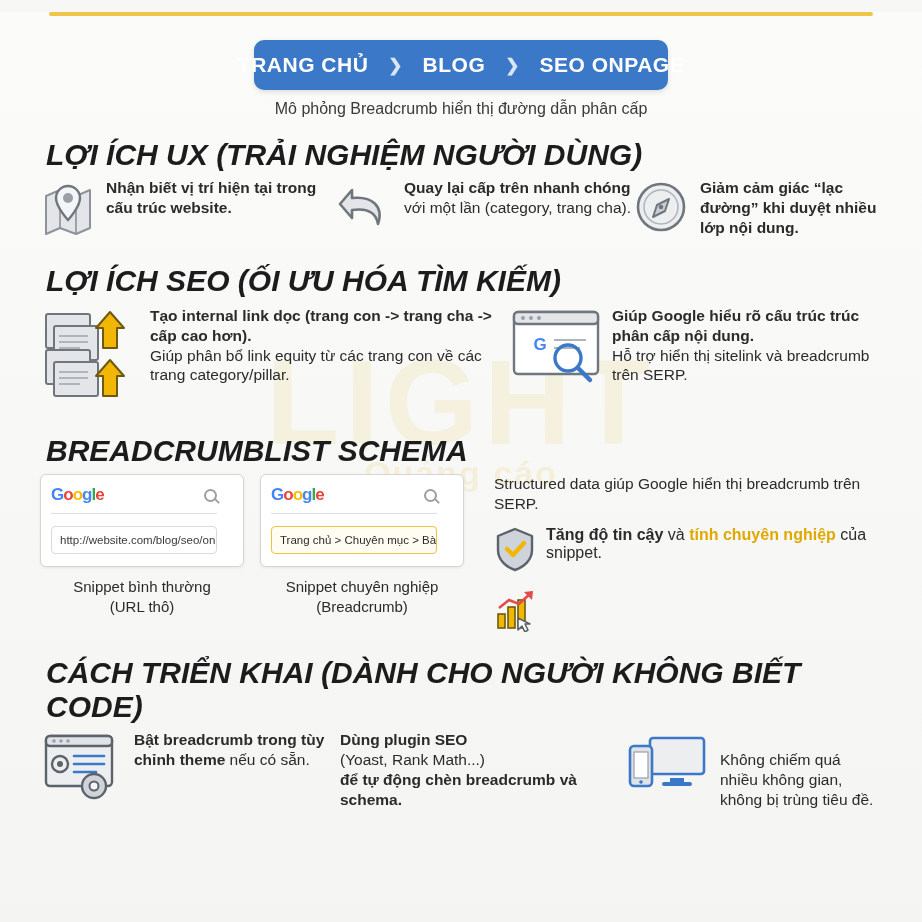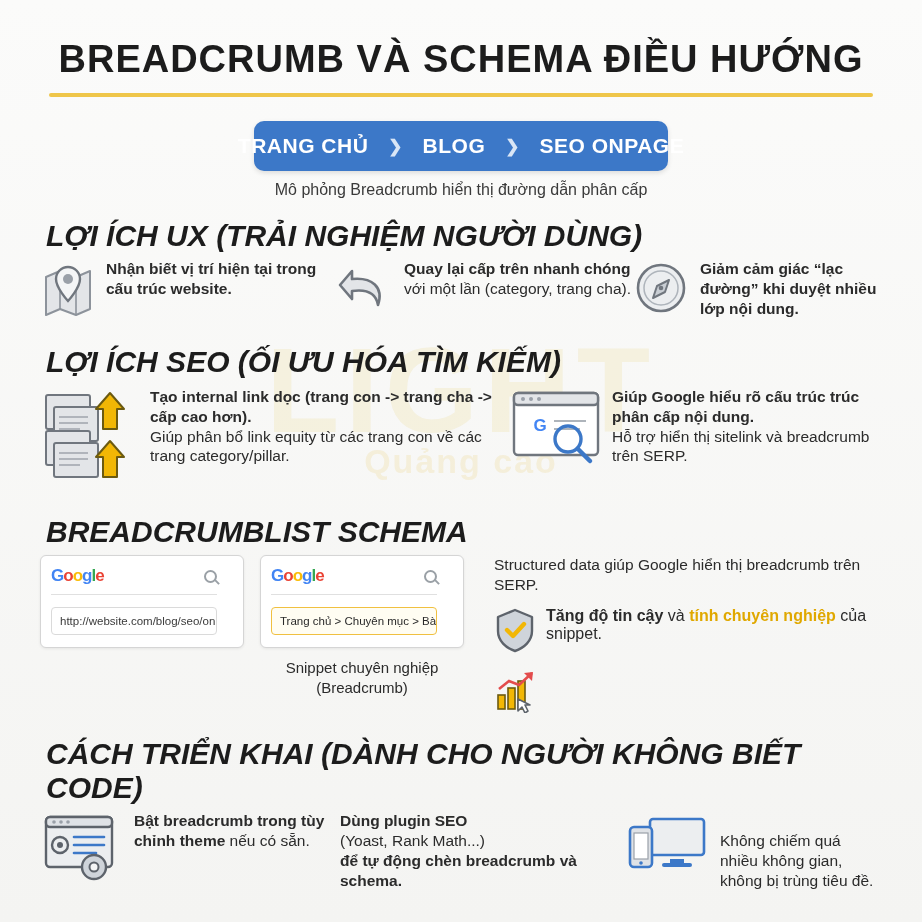--- a/index.html
+++ b/index.html
@@ -177,21 +177,20 @@
 </head>
 <body>
 
 <div class="page">
 
   <div class="watermark">
     <span>LIGHT</span>
     <span class="sub">Quảng cáo</span>
   </div>
 
-  <h1 class="title">BREADCRUMB VÀ SCHEMA ĐIỀU HƯỚNG</h1>
   <div class="title-rule"></div>
 
   <div class="crumb-bar">
     <span class="crumb">TRANG CHỦ</span>
     <span class="sep">❯</span>
     <span class="crumb">BLOG</span>
     <span class="sep">❯</span>
     <span class="crumb">SEO ONPAGE</span>
   </div>
   <div class="crumb-caption">Mô phỏng Breadcrumb hiển thị đường dẫn phân cấp</div>
@@ -295,20 +294,24 @@
   <div class="row schema-row">
 
     <div>
       <div class="snippet-card">
         <div class="search-line">
           <span class="g-logo"><span class="b1">G</span><span class="r1">o</span><span class="y1">o</span><span class="b2">g</span><span class="g1">l</span><span class="r2">e</span></span>
           <span class="mag"></span>
         </div>
         <div class="snippet-url">http://website.com/blog/seo/onpage</div>
       </div>
+      <div class="snippet-caption">
+        <span>Snippet bình thường</span><br>
+        <span>(URL thô)</span>
+      </div>
     </div>
 
     <div>
       <div class="snippet-card">
         <div class="search-line">
           <span class="g-logo"><span class="b1">G</span><span class="r1">o</span><span class="y1">o</span><span class="b2">g</span><span class="g1">l</span><span class="r2">e</span></span>
           <span class="mag"></span>
         </div>
         <div class="snippet-crumb">Trang chủ &gt; Chuyên mục &gt; Bài viết</div>
       </div>

